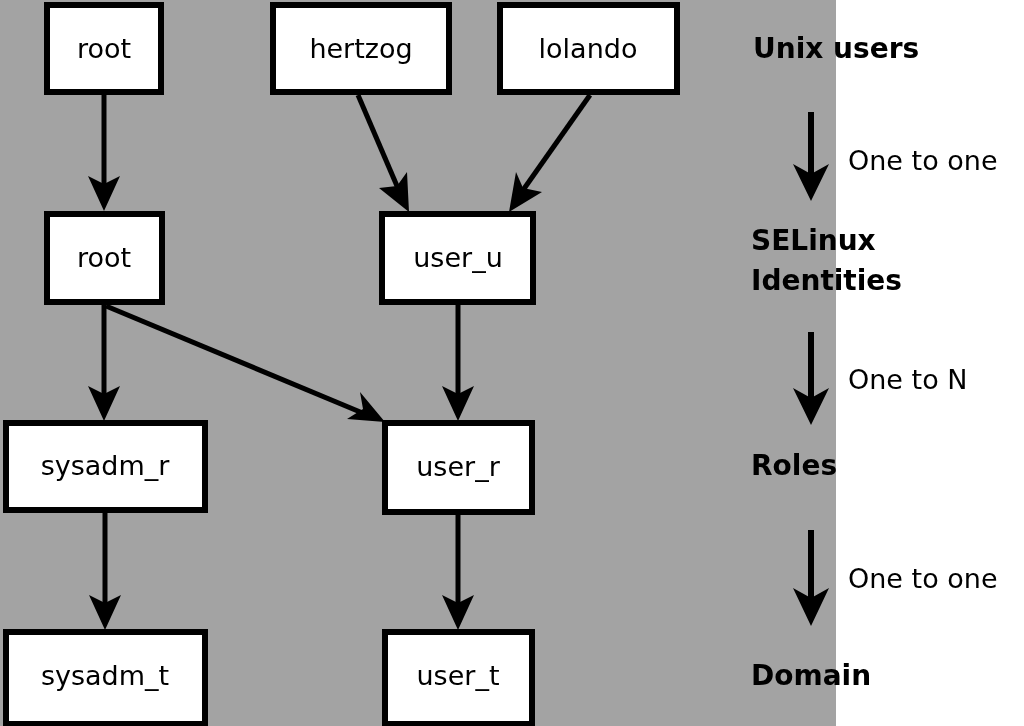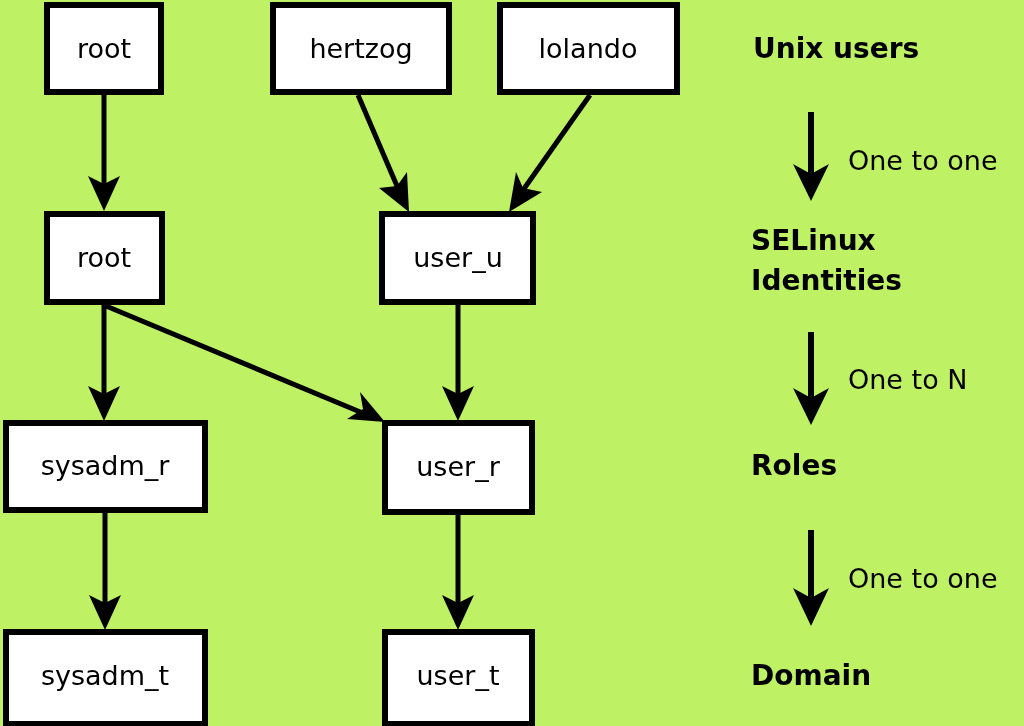--- a/index.html
+++ b/index.html
@@ -9,23 +9,23 @@
     background: #ffffff;
   }
   body {
     width: 1024px;
     height: 726px;
     overflow: hidden;
     font-family: "DejaVu Sans", "Liberation Sans", sans-serif;
   }
   #diagram-root {
     position: relative;
-    width: 1024px;
+    width: 836px;
     height: 726px;
-    background: #bef264;
+    background: #a3a3a3;
   }
   svg#diagram-svg {
     display: block;
     width: 1024px;
     height: 726px;
   }
   .node-box {
     fill: #ffffff;
     stroke: #000000;
     stroke-width: 6;

